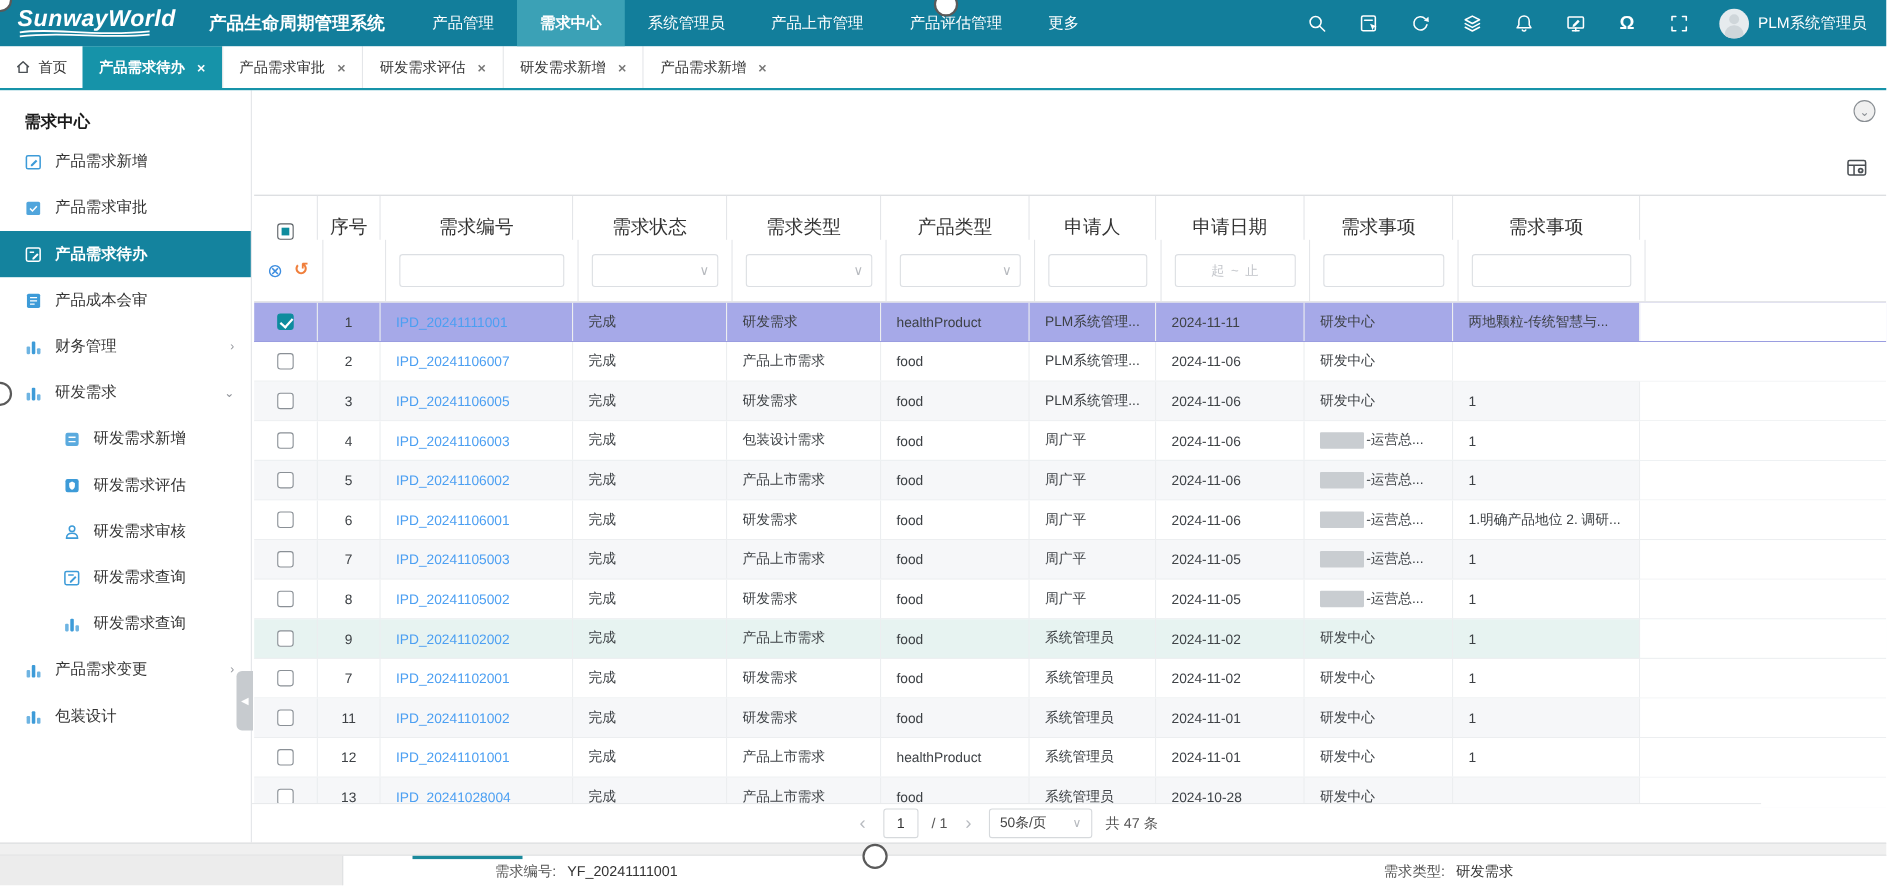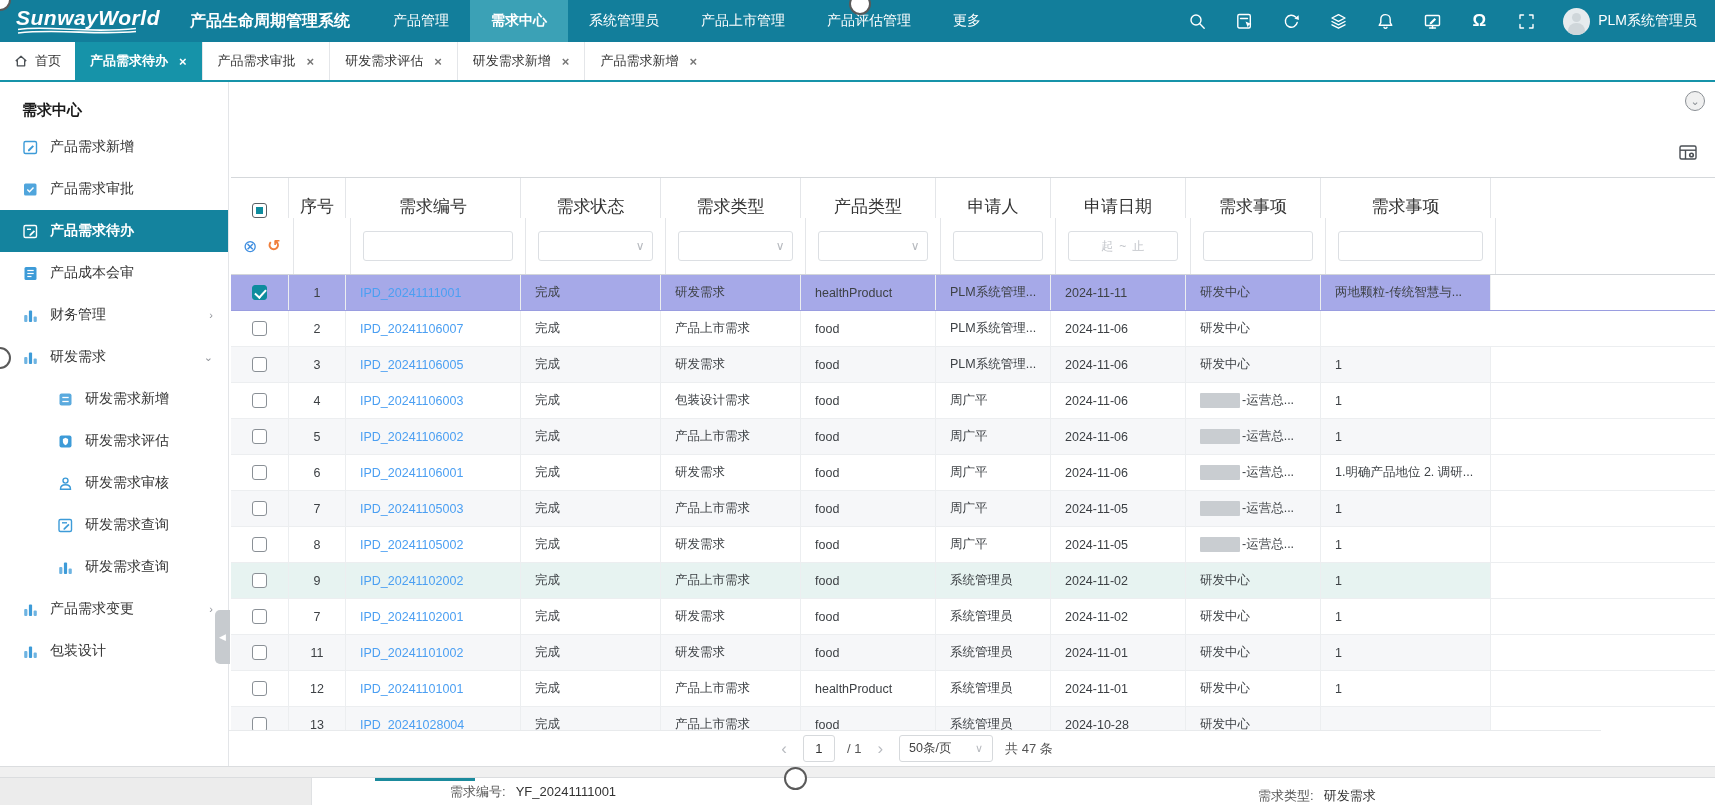--- a/index.html
+++ b/index.html
@@ -713,21 +713,21 @@
 </div>
 
 <div class="divider"></div>
 <div class="detailbar">
   <div class="grayblock"></div>
   <div class="dindicator"></div>
   <div class="dfield" style="left:450px;">
     <span class="dlabel">需求编号:</span>
     <span class="dvalue">YF_20241111001</span>
   </div>
-  <div class="dfield" style="left:1258px;align-items:flex-end;">
+  <div class="dfield" style="left:1258px;">
     <span class="dlabel">需求类型:</span>
     <span class="dvalue">研发需求</span>
   </div>
 </div>
 
 <div class="handle" style="left:-11px; top:-11px;"></div>
 <div class="handle" style="left:849px; top:-7px;"></div>
 <div class="handle" style="left:-11px; top:347px;"></div>
 <div class="handle" style="left:784px; top:767px; width:23px; height:23px;"></div>
 

